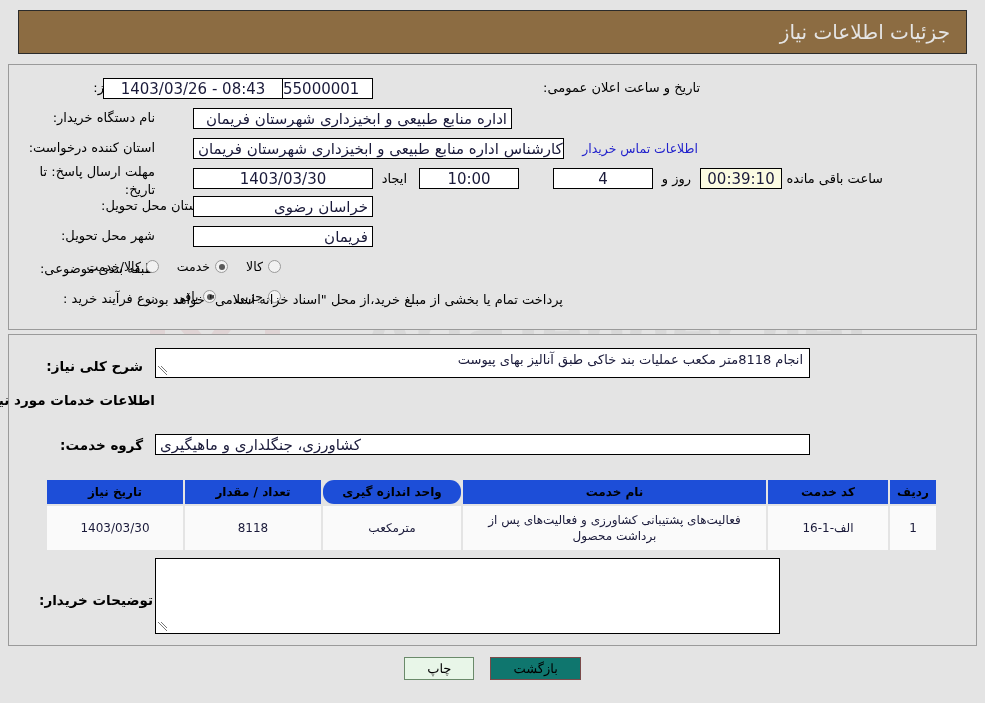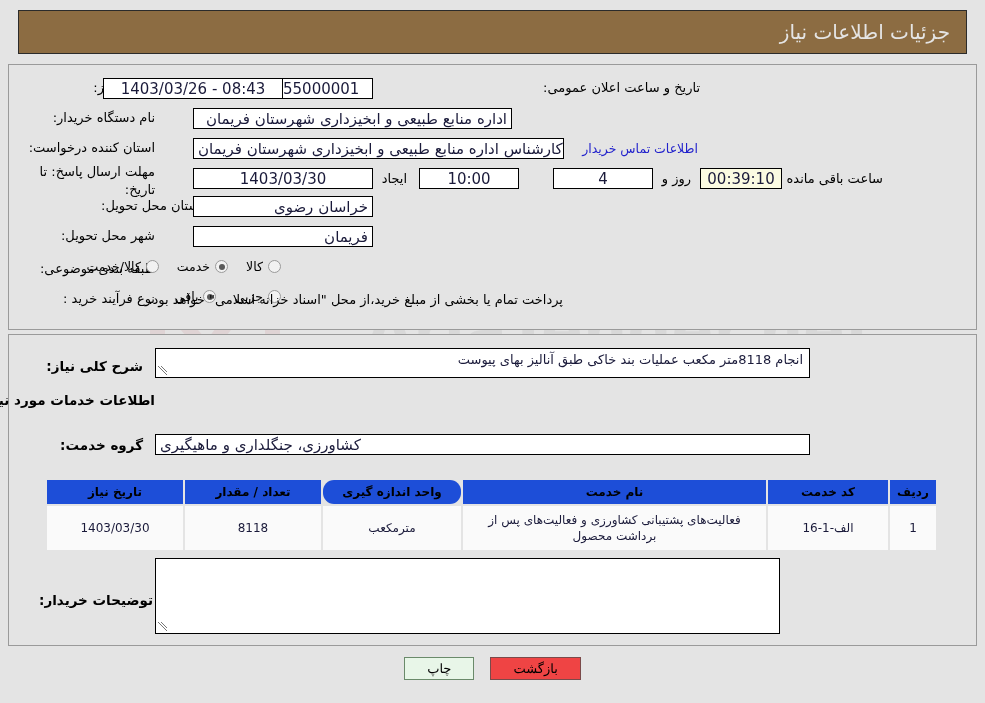--- a/index.html
+++ b/index.html
@@ -211,21 +211,21 @@
   .btn {
     font-size: 13px;
     padding: 3px 22px;
     border: 1px solid #555;
     box-sizing: border-box;
     cursor: pointer;
     white-space: nowrap;
     color: #000;
   }
   .btn-print  { background: #e8f6e8; border-color: #6a8a6a; }
-  .btn-back   { background: #ef4444; border-color: #7a4a4a; }
+  .btn-back   { background: #0f766e; border-color: #7a4a4a; }
 </style>
 </head>
 <body>
 
 <div id="page">
 
   <svg class="watermark" viewBox="0 0 985 703" xmlns="http://www.w3.org/2000/svg">
     <g opacity="0.16">
       <path d="M150 265 L215 240 L280 265 L280 340 Q280 395 215 425 Q150 395 150 340 Z" fill="#c77f86"></path>
       <path d="M165 275 L215 255 L265 275 L265 338 Q265 383 215 408 Q165 383 165 338 Z" fill="#e7e0e0"></path>

